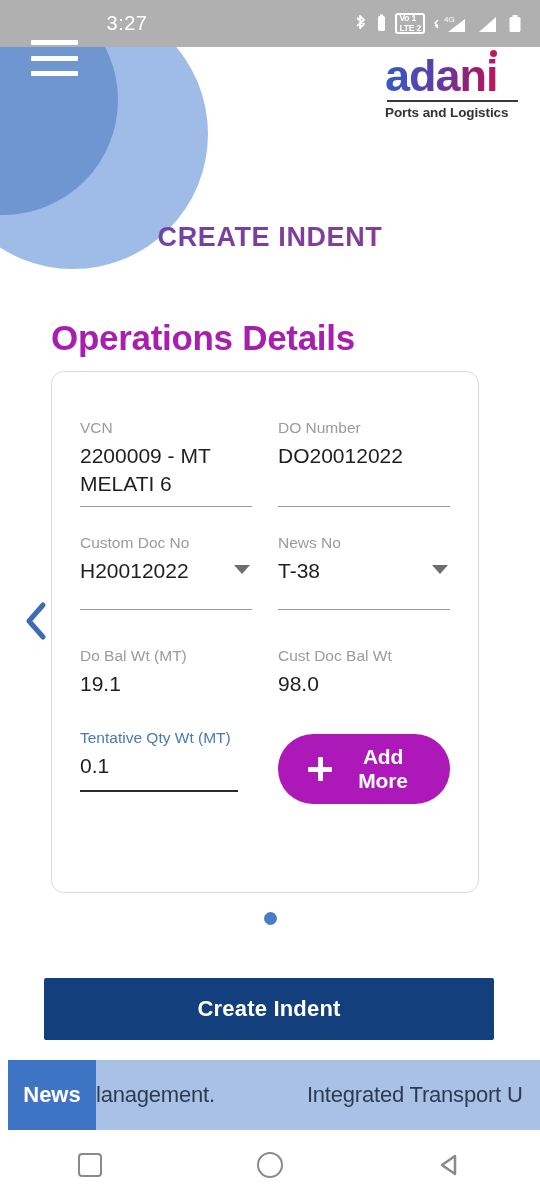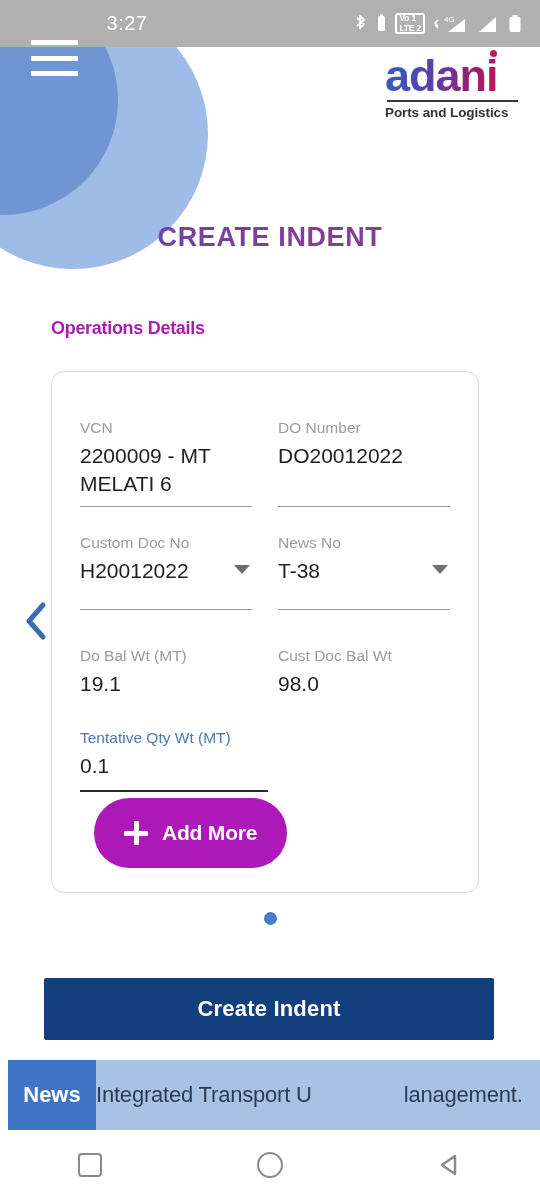--- a/index.html
+++ b/index.html
@@ -72,21 +72,21 @@
   .page-title{
     position:absolute; top:222px; left:0; width:540px; text-align:center;
     font-size:27px; font-weight:bold; letter-spacing:.6px;
     background:linear-gradient(90deg,#5b4bb0 0%,#7b3f9e 45%,#8f3d86 100%);
     -webkit-background-clip:text; background-clip:text; color:transparent;
   }
 
   
   .section-heading{
     position:absolute; top:318px; left:51px;
-    font-size:18px; font-weight:bold; color:#a81fb0; letter-spacing:-.3px;
+    font-size:35px; font-weight:bold; color:#a81fb0; letter-spacing:-.3px;
   }
 
   
   .carousel{ position:absolute; top:371px; left:0; width:472px; height:534px; }
   .chev{
     position:absolute; top:228px; width:36px; height:44px;
     display:flex; align-items:center; justify-content:center; cursor:pointer;
   }
   .chev svg{ display:block; }
   .chev-left{ left:18px; }
@@ -112,21 +112,21 @@
   .uline-strong{ height:2px; background:#2b2b2b; }
   .sel-wrap{ display:flex; align-items:center; justify-content:space-between; }
   .caret{
     width:0; height:0; border-left:8px solid transparent; border-right:8px solid transparent;
     border-top:9px solid #6e6e6e; margin-right:2px;
   }
 
   .row-vcn{ align-items:flex-start; }
   .row-doc{ margin-top:26px; }
   .row-bal{ margin-top:36px; }
-  .row-qty{ margin-top:30px; align-items:flex-start;flex-direction:column; }
+  .row-qty{ margin-top:30px; align-items:flex-start; }
 
   .addmore{
     margin-left:14px; margin-top:6px;
     background:#ad18b8; color:#fff; border:none; border-radius:40px;
     height:70px; padding:0 30px; display:flex; align-items:center; gap:14px;
     font-size:21px; font-weight:bold; cursor:pointer; letter-spacing:-.2px;
   }
   .plus{ position:relative; width:24px; height:24px; flex:0 0 24px; }
   .plus::before,.plus::after{
     content:""; position:absolute; background:#fff; border-radius:1px;
@@ -309,22 +309,22 @@
 
   <div class="dots">
     <div class="dot"></div>
   </div>
 
   <button class="primary-btn">Create Indent</button>
 
   <div class="ticker">
     <div class="news-badge">News</div>
     <div class="ticker-track">
+      <span class="ticker-item">lanagement.</span>
       <span class="ticker-item">Integrated Transport U</span>
-      <span class="ticker-item">lanagement.</span>
     </div>
   </div>
 
   <div class="navbar">
     <div class="nav-btn">
       <div class="nav-square"></div>
     </div>
     <div class="nav-btn">
       <div class="nav-circle"></div>
     </div>

